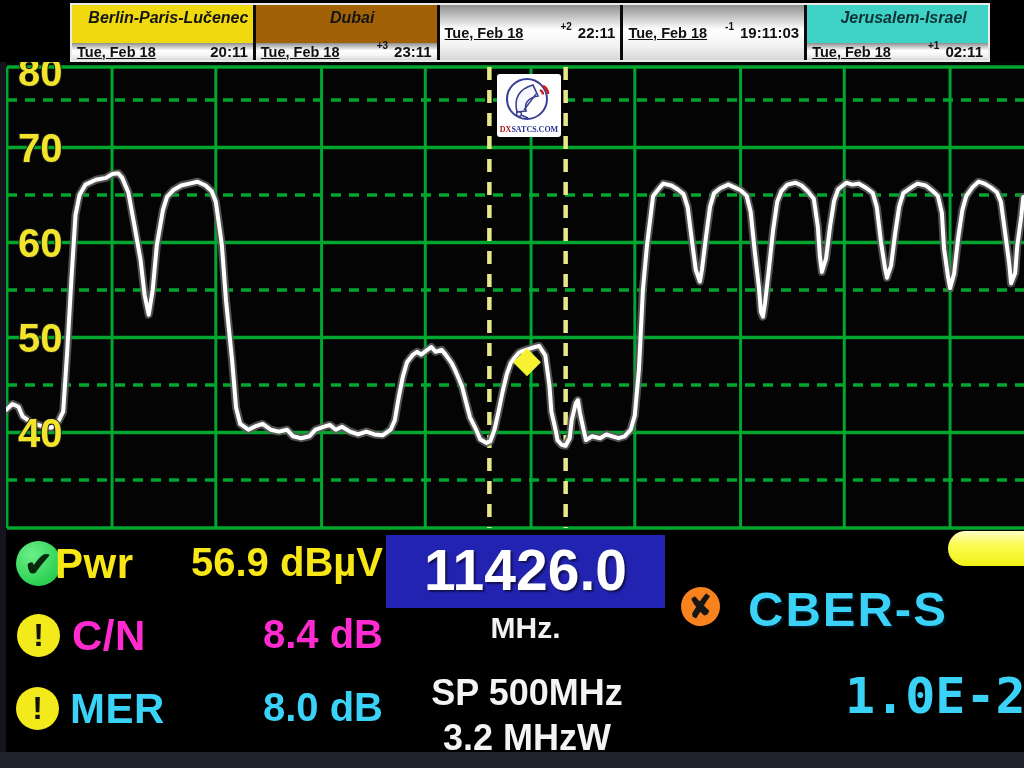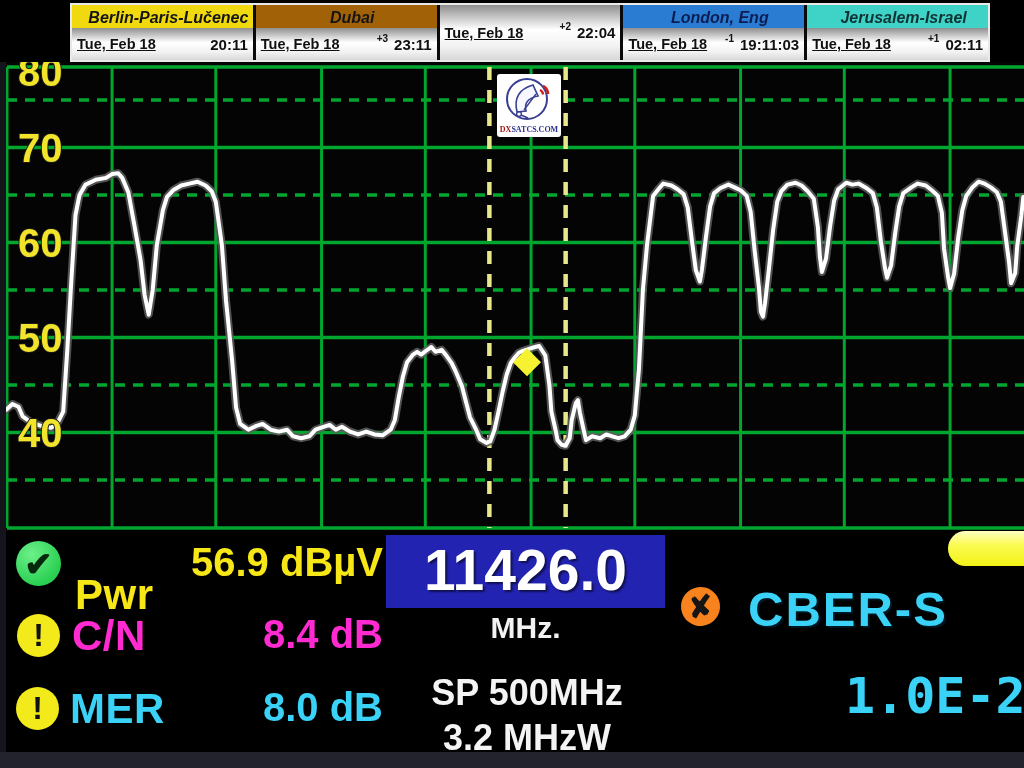--- a/index.html
+++ b/index.html
@@ -4,21 +4,21 @@
 <style>
   html,body{margin:0;padding:0;background:#000;}
   body{position:relative;width:1024px;height:768px;overflow:hidden;
        font-family:"Liberation Sans",sans-serif;-webkit-font-smoothing:antialiased;}
   .abs{position:absolute;}
 
   
   #clock-bar{left:70px;top:3px;width:920px;height:59px;display:flex;gap:3px;
              background:#0a0a0a;border:2px solid #e9e9e9;box-sizing:border-box;z-index:30;}
   .clock-cell{flex:1 1 0;display:flex;flex-direction:column;min-width:0;background:#111;}
-  .clock-head{height:23px;line-height:25px;text-align:center;font-style:italic;
+  .clock-head{height:38px;line-height:25px;text-align:center;font-style:italic;
               font-weight:bold;font-size:16px;white-space:nowrap;overflow:hidden;padding-left:12px;}
   .clock-date-row{flex:1;display:flex;align-items:center;padding:0 5px;
               background:linear-gradient(180deg,#8f8f8f 0%,#ffffff 45%,#f2f2f2 75%,#d8d8d8 100%);
               color:#101010;font-weight:bold;font-size:14.5px;}
   .clock-date-row .d{white-space:nowrap;text-decoration:underline;}
   .clock-date-row .o{font-size:10px;margin-left:auto;transform:translateY(-6px);}
   .clock-date-row .t{margin-left:6px;white-space:nowrap;font-size:15px;}
 
   
   #chart{left:0;top:62px;width:1024px;height:468px;background:#040404;}
@@ -76,25 +76,24 @@
       <div class="clock-date-row">
         <span class="d">Tue, Feb 18</span>
         <span class="o">+3</span>
         <span class="t">23:11</span>
       </div>
     </div>
     <div class="clock-cell">
       <div class="clock-date-row">
         <span class="d">Tue, Feb 18</span>
         <span class="o">+2</span>
-        <span class="t">22:04</span>
+        <span class="t">22:11</span>
       </div>
     </div>
     <div class="clock-cell">
-      <div class="clock-head" style="background: rgb(42, 124, 210); color: rgb(11, 29, 82);">London, Eng</div>
       <div class="clock-date-row">
         <span class="d">Tue, Feb 18</span>
         <span class="o">-1</span>
         <span class="t">19:11:03</span>
       </div>
     </div>
     <div class="clock-cell">
       <div class="clock-head" style="background: rgb(62, 211, 198); color: rgb(16, 50, 52);">Jerusalem-Israel</div>
       <div class="clock-date-row">
         <span class="d">Tue, Feb 18</span>
@@ -153,21 +152,21 @@
     <path d="M43,16 a5,5 0 0 1 3,4.5" fill="none" stroke="#cc1f1f" stroke-width="2.4"></path>
     <text x="32" y="58" text-anchor="middle" font-size="8" font-weight="bold" font-family="Liberation Serif, serif">
       <tspan fill="#a31616">DX</tspan><tspan fill="#2b3290">SATCS.COM</tspan>
     </text>
   </svg>
 </div>
 
 <div class="abs status-icon" id="pwr-icon" style="left:16px;top:541px;width:45px;height:45px;">
     <span>✔</span>
   </div>
-<div class="abs row-label yellow" style="left:75px;top:540px;margin-top:31px;">Pwr</div>
+<div class="abs row-label yellow" style="left:55px;top:540px;">Pwr</div>
 <div class="abs row-value yellow" style="left:150px;top:540px;width:233px;">56.9 dBµV</div>
 
 <div class="abs status-icon warn-icon" style="left:17px;top:614px;width:43px;height:43px;">
     <span>!</span>
   </div>
 <div class="abs row-label magenta" style="left:72px;top:612px;">C/N</div>
 <div class="abs row-value magenta" style="left:150px;top:612px;width:233px;">8.4 dB</div>
 
 <div class="abs status-icon warn-icon" style="left:16px;top:687px;width:43px;height:43px;">
     <span>!</span>

